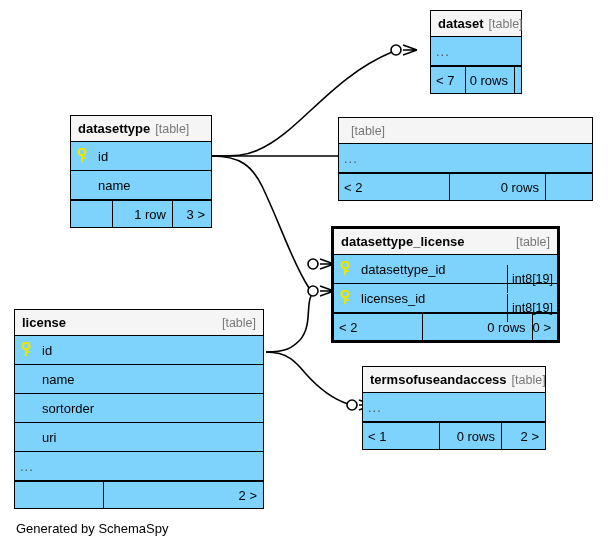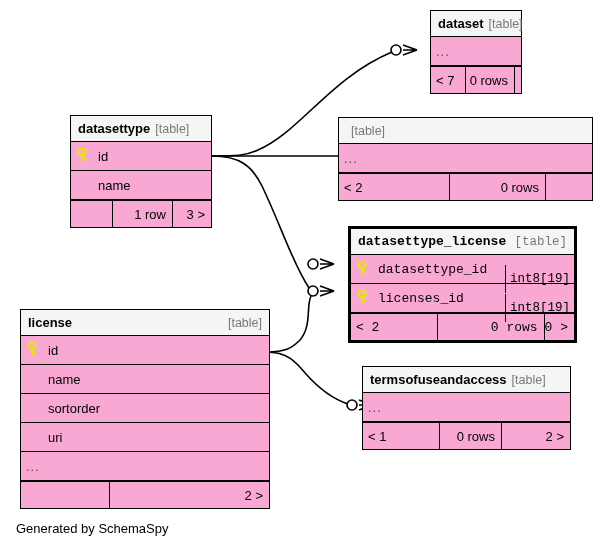--- a/index.html
+++ b/index.html
@@ -23,21 +23,21 @@
   #edges {
     position: absolute;
     left: 0; top: 0;
     width: 616px;
     height: 557px;
     pointer-events: none;
     z-index: 1;
   }
   .table-box {
     position: absolute;
-    background: #f9a8d4;
+    background: #7dd3fc;
     border: 1.5px solid #000000;
     box-sizing: border-box;
     z-index: 2;
   }
   .table-box.focus {
     border-width: 3px;
   }
   .tbl-header {
     background: #f5f5f5;
     border-bottom: 1.5px solid #000000;
@@ -230,21 +230,21 @@
     <div class="row ellipsis">
       <span class="colname">...</span>
     </div>
     <div class="footer">
       <div class="cell left" style="width:110px;">&lt; 2</div>
       <div class="cell right" style="width:96px;">0 rows</div>
       <div class="cell right" style="flex:1;"></div>
     </div>
   </div>
 
-  <div class="table-box focus" style="left:348px; top:226px; width:229px;font-family:Liberation Mono, monospace;">
+  <div class="table-box focus" style="left:331px; top:226px; width:229px;">
     <div class="tbl-header">
       <span class="tbl-name">datasettype_license</span>
       <span class="tbl-tag">[table]</span>
     </div>
     <div class="row">
       <span class="keycell">
         <svg class="key-icon" width="13" height="16" viewBox="0 0 13 16">
           <circle cx="5" cy="4" r="3.4" fill="none" stroke="#e6e600" stroke-width="2.2"></circle>
           <rect x="4" y="6" width="2.1" height="8.2" fill="#e6e600"></rect>
           <rect x="6" y="9" width="2.6" height="2" fill="#e6e600"></rect>
@@ -264,21 +264,21 @@
       <span class="colname">licenses_id</span>
       <span class="coltype">int8[19]</span>
     </div>
     <div class="footer">
       <div class="cell left" style="width:94px;">&lt; 2</div>
       <div class="cell right" style="width:116px;">0 rows</div>
       <div class="cell right" style="flex:1;">0 &gt;</div>
     </div>
   </div>
 
-  <div class="table-box" style="left:20px; top:309px; width:250px;">
+  <div class="table-box" style="left:14px; top:309px; width:250px;">
     <div class="tbl-header">
       <span class="tbl-name">license</span>
       <span class="tbl-tag">[table]</span>
     </div>
     <div class="row">
       <span class="keycell">
         <svg class="key-icon" width="13" height="16" viewBox="0 0 13 16">
           <circle cx="5" cy="4" r="3.4" fill="none" stroke="#e6e600" stroke-width="2.2"></circle>
           <rect x="4" y="6" width="2.1" height="8.2" fill="#e6e600"></rect>
           <rect x="6" y="9" width="2.6" height="2" fill="#e6e600"></rect>
@@ -300,21 +300,21 @@
     </div>
     <div class="row ellipsis">
       <span class="colname">...</span>
     </div>
     <div class="footer">
       <div class="cell left" style="width:88px;"></div>
       <div class="cell right" style="flex:1;">2 &gt;</div>
     </div>
   </div>
 
-  <div class="table-box" style="left:362px; top:366px; width:209px;">
+  <div class="table-box" style="left:362px; top:366px; width:184px;">
     <div class="tbl-header tight">
       <span class="tbl-name">termsofuseandaccess</span>
       <span class="tbl-tag">[table]</span>
     </div>
     <div class="row ellipsis">
       <span class="colname">...</span>
     </div>
     <div class="footer">
       <div class="cell left" style="width:76px;">&lt; 1</div>
       <div class="cell right" style="width:62px;">0 rows</div>

